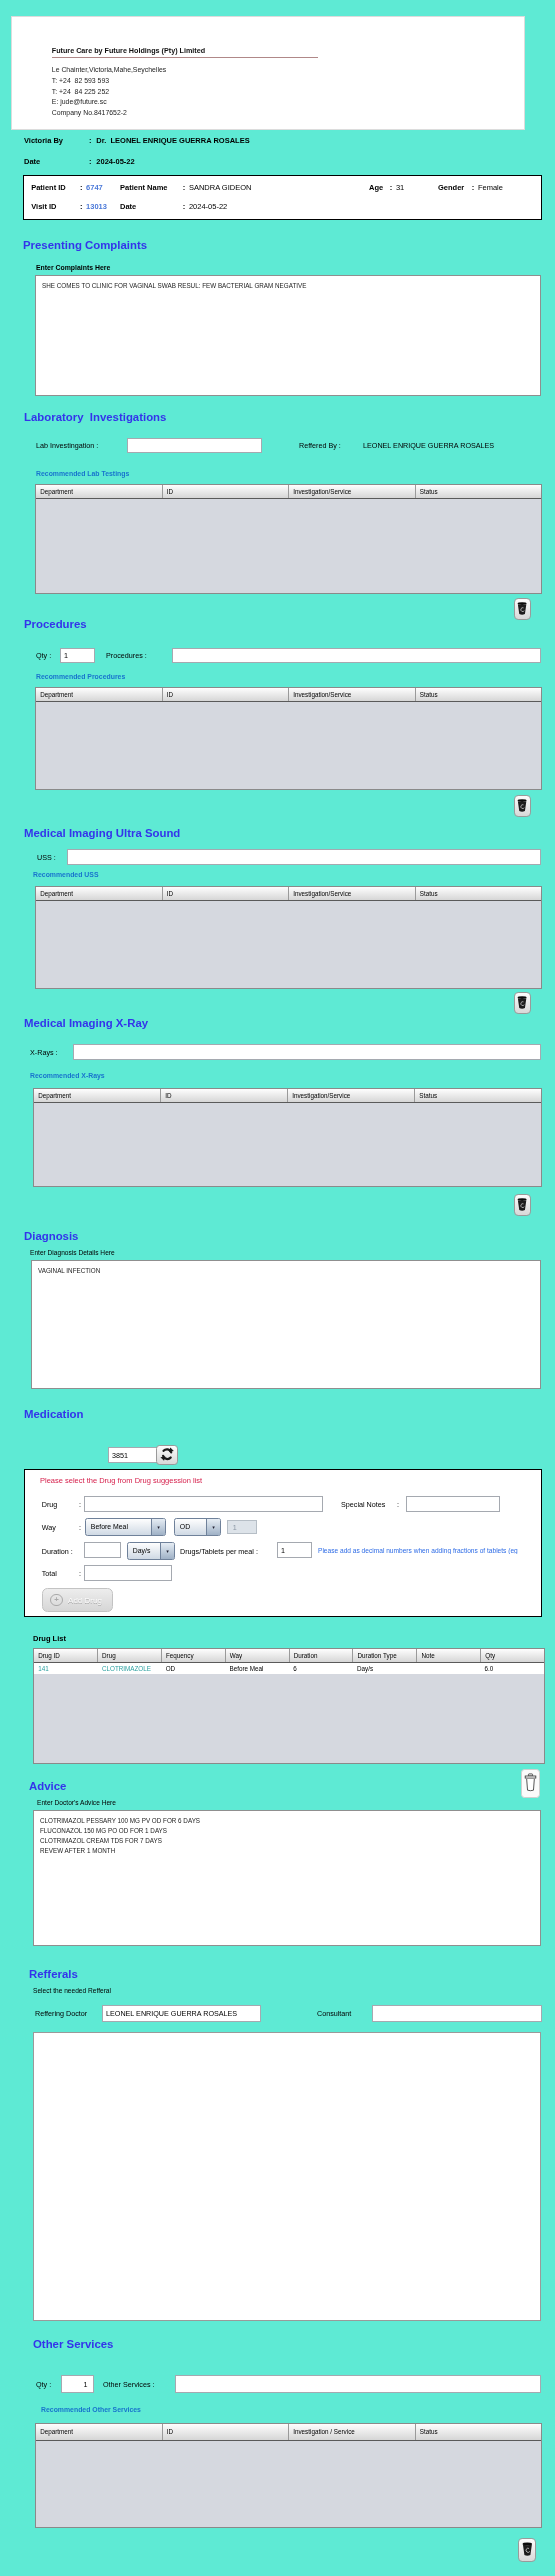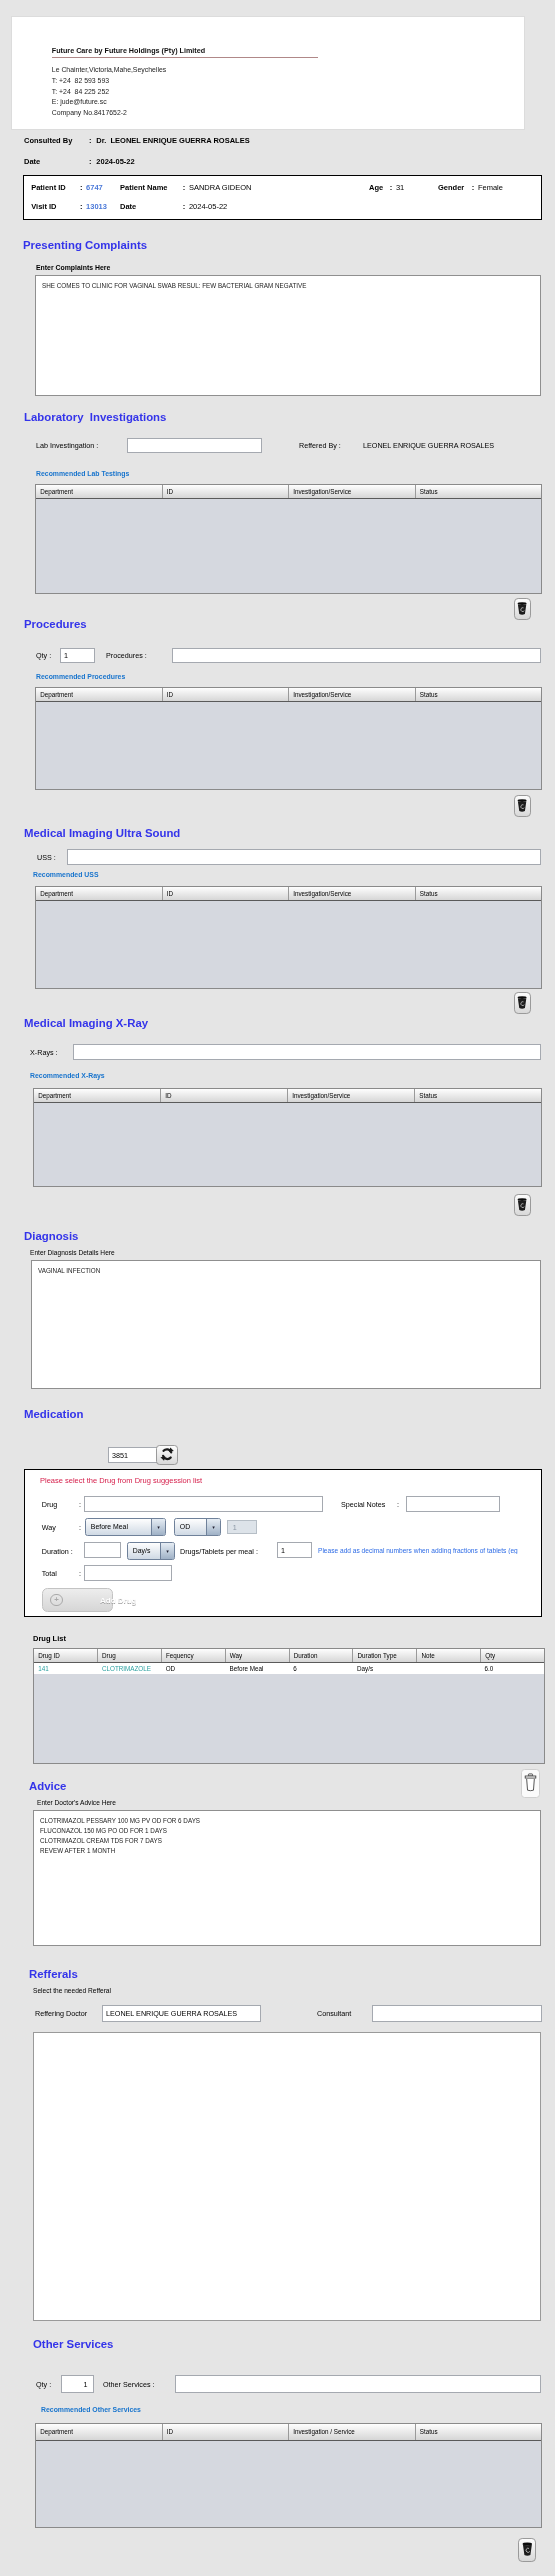--- a/index.html
+++ b/index.html
@@ -1,16 +1,16 @@
 <!DOCTYPE html>
 <html style="font-size:9.6px"><head>
 <meta charset="utf-8">
 <style>
   html,body{margin:0;padding:0;background:#fff;}
-  .page{position:relative;width:556px;height:2576px;background:#e5e5e5;
+  .page{position:relative;width:556px;height:2576px;background:#5eead4;
         font-family:"Liberation Sans",sans-serif;color:#000;overflow:hidden;}
   .abs{position:absolute;}
   .title{position:absolute;font-size:11.4px;font-weight:bold;color:#3434ea;white-space:pre;text-align:right;}
   .lbl{position:absolute;font-size:7.2px;color:#000;white-space:pre;}
   .blbl{font-weight:bold;}
   .link{position:absolute;font-size:6.9px;font-weight:bold;color:#1874cd;cursor:pointer;white-space:pre;}
   .inp{position:absolute;border:0.6px solid #a5a9b0;background:#fff;
        font:7.2px "Liberation Sans",sans-serif;padding:1.2px 3px;box-sizing:border-box;}
   .ta{position:absolute;border:0.6px solid #8f8f8f;background:#fff;
       font:6.3px/10.2px "Liberation Sans",sans-serif;padding:4.8px 6px;box-sizing:border-box;
@@ -56,21 +56,21 @@
           background:linear-gradient(#e6edf4,#9fb1c6);border-left:0.6px solid #6f819a;
           font-size:4.2px;color:#223;}
   .dis-inp{position:absolute;border:0.6px solid #b6bec6;background:#dde3e9;color:#8a97a5;
            font:7.2px "Liberation Sans",sans-serif;padding:1.2px 4.8px;box-sizing:border-box;}
   .hint{position:absolute;color:#2e6ce6;font-size:6.6px;white-space:nowrap;overflow:hidden;}
   .add-btn{position:absolute;display:flex;align-items:center;gap:5.4px;width:71px;height:24px;
            border-radius:5.4px;border:0.6px solid #c3c3c3;background:linear-gradient(#ededed,#d6d6d6);
            padding:0 7.8px;box-sizing:border-box;cursor:default;}
   .add-circle{width:10.2px;height:10.2px;border:1.2px solid #a9a9a9;border-radius:50%;color:#a9a9a9;
               font-size:7.8px;line-height:9px;text-align:center;font-weight:bold;flex:0 0 auto;}
-  .add-txt{color:#fdfdfd;font-weight:bold;font-size:8px;text-shadow:0 0.6px 0.6px #a5a5a5;white-space:pre;margin-left:32px;}
+  .add-txt{color:#fdfdfd;font-weight:normal;font-size:8px;text-shadow:0 0.6px 0.6px #a5a5a5;white-space:pre;}
   
   .dtbl{position:absolute;left:33px;top:1648px;width:512px;height:116px;border:0.6px solid #8a8a8a;
         background:#d5d8df;box-sizing:border-box;}
   
   .hdr-panel{position:absolute;left:10.8px;top:16px;width:514px;height:114px;border:0.6px solid #dcdcdc;
              background:#fff;box-sizing:border-box;}
   .co-name{position:absolute;left:40px;top:29px;font-size:7.2px;font-weight:bold;color:#111;
            width:266px;border-bottom:1.2px solid #b08888;padding-bottom:1.8px;white-space:pre;}
   .co-line{position:absolute;left:40px;font-size:6.9px;color:#1d1d1d;white-space:pre;}
   .logo-wrap{position:absolute;left:359px;top:4.8px;width:161px;height:108px;display:flex;
@@ -93,21 +93,21 @@
     <div class="co-name">Future Care by Future Holdings (Pty) Limited</div>
     <div class="co-line" style="top:49px">Le Chainter,Victoria,Mahe,Seychelles</div>
     <div class="co-line" style="top:60px">T: +24  82 593 593</div>
     <div class="co-line" style="top:71px">T: +24  84 225 252</div>
     <div class="co-line" style="top:81px">E: jude@future.sc</div>
     <div class="co-line" style="top:92px">Company No.8417652-2</div>
 
   </div>
 
   <div class="cline" style="left:24px;top:136px">
-    <span class="cl">Consulted By</span>
+    <span class="cl">Victoria By</span>
     <span class="cc">:</span>
     <span class="cv">Dr.  LEONEL ENRIQUE GUERRA ROSALES</span>
   </div>
   <div class="cline" style="left:24px;top:157px">
     <span class="cl">Date</span>
     <span class="cc">:</span>
     <span class="cv">2024-05-22</span>
   </div>
 
   <div class="pbox">

